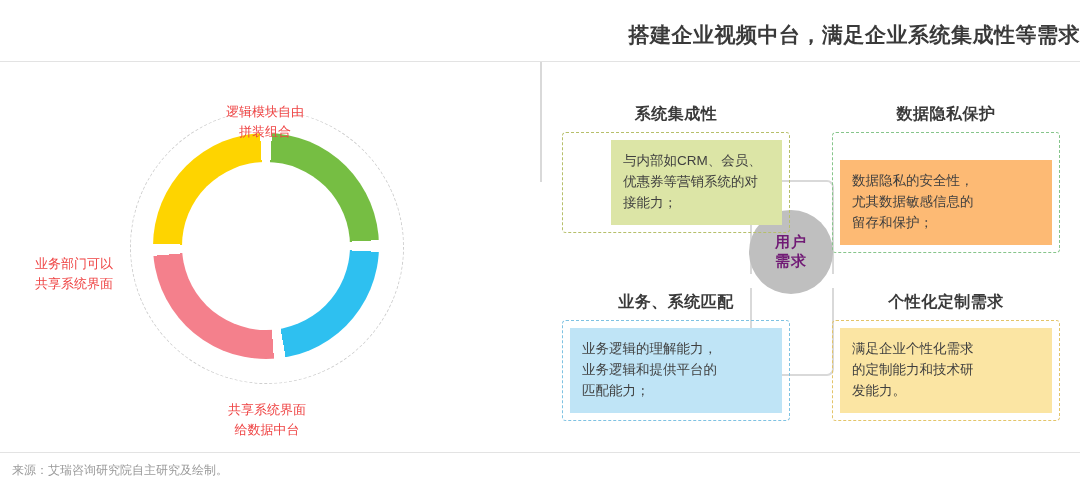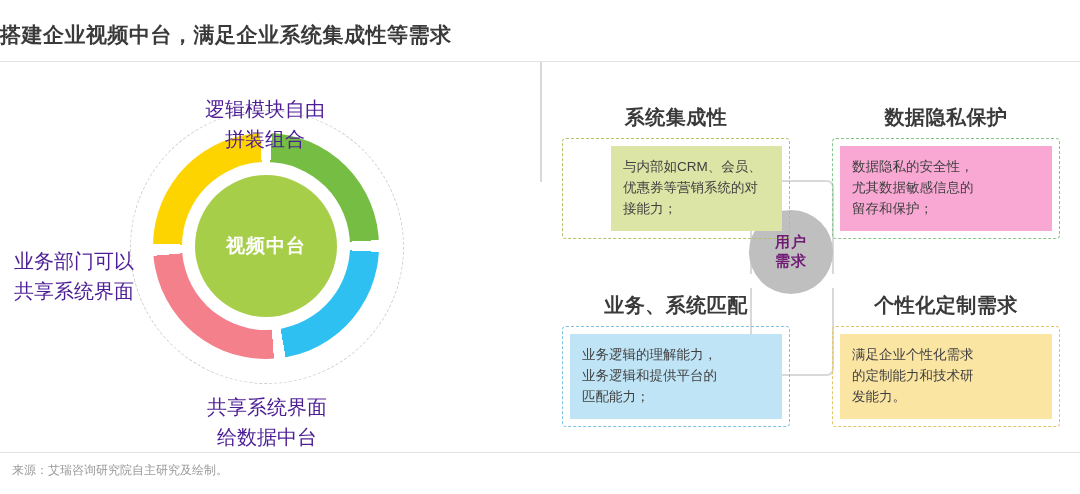--- a/index.html
+++ b/index.html
@@ -5,21 +5,21 @@
   html,body{margin:0;padding:0;}
   body{
     width:1080px;height:494px;position:relative;overflow:hidden;
     background:#ffffff;
     font-family:"Liberation Sans","DejaVu Sans",sans-serif;
     color:#4a4a4a;
   }
   
   #title-bar{
     position:absolute;left:0;top:0;width:1080px;height:70px;
-    display:flex;align-items:center;justify-content:flex-start;
+    display:flex;align-items:center;justify-content:flex-end;
   }
   #title-text{
     font-size:21px;font-weight:bold;color:#3a3a3a;letter-spacing:.5px;
   }
   #title-rule{
     position:absolute;left:0;top:61px;width:1080px;height:1px;background:#e3e3e3;
   }
   
   #bottom-rule{
     position:absolute;left:0;top:452px;width:1080px;height:1px;background:#e3e3e3;
@@ -70,34 +70,35 @@
   #donut-core{
     position:absolute;left:42px;top:42px;width:142px;height:142px;border-radius:50%;
     background:var(--c-core);
     display:flex;align-items:center;justify-content:center;
   }
   #donut-core-label{
     color:#ffffff;font-size:19px;font-weight:bold;letter-spacing:1px;
   }
   
   .ring-label{
-    position:absolute;font-size:20px;line-height:1.5;color:#4c1d95;text-align:center;
+    position:absolute;font-size:13px;line-height:1.5;color:#ef4444;text-align:center;
     white-space:pre-line;
+    margin-top:8px;
   }
   #ring-label-top{left:170px;top:32px;width:190px;}
   #ring-label-right{left:372px;top:184px;width:160px;text-align:center;}
   #ring-label-bottom{left:172px;top:330px;width:190px;}
   #ring-label-left{left:0px;top:184px;width:148px;}
 
   
   #panel{position:absolute;left:540px;top:62px;width:540px;height:390px;}
 
   .card{position:absolute;}
   .card-title{
-    font-size:20px;font-weight:bold;color:#3a3a3a;text-align:center;
+    font-size:16px;font-weight:bold;color:#3a3a3a;text-align:center;
     width:100%;margin-bottom:7px;letter-spacing:.5px;
   }
   .card-dash{
     border:1px dashed #b9b9b9;border-radius:4px;padding:7px;
   }
   .card-body{
     font-size:13.5px;line-height:1.55;padding:11px 12px;color:#3f3f3f;white-space:pre-line;
   }
 
   
@@ -145,23 +146,20 @@
 </div>
 <div id="title-rule"></div>
 
 <div id="diagram">
 
   <div id="crescent"></div>
   <div id="guide-circle"></div>
 
   <div id="donut">
     <div id="donut-hole"></div>
-    <div id="donut-core">
-      <span id="donut-core-label">视频中台</span>
-    </div>
   </div>
 
   <div class="ring-label" id="ring-label-top">逻辑模块自由
 拼装组合</div>
   <div class="ring-label" id="ring-label-bottom">共享系统界面
 给数据中台</div>
   <div class="ring-label" id="ring-label-left">业务部门可以
 共享系统界面</div>
 </div>
 
@@ -184,21 +182,21 @@
     <div class="card-dash" style="border-color: rgb(182, 191, 106);">
       <div class="card-body" style="background: rgb(220, 229, 166);">与内部如CRM、会员、
 优惠券等营销系统的对
 接能力；</div>
     </div>
   </div>
 
   <div class="card" id="card-privacy">
     <div class="card-title">数据隐私保护</div>
     <div class="card-dash" style="border-color: rgb(134, 197, 139);">
-      <div class="card-body" style="background: #f9a8d4;">数据隐私的安全性，
+      <div class="card-body" style="background: #fdba74; margin-top: 20px;">数据隐私的安全性，
 尤其数据敏感信息的
 留存和保护；</div>
     </div>
   </div>
 
   <div class="card" id="card-match">
     <div class="card-title">业务、系统匹配</div>
     <div class="card-dash" style="border-color: rgb(126, 194, 226);">
       <div class="card-body" style="background: rgb(191, 228, 246);">业务逻辑的理解能力，
 业务逻辑和提供平台的

